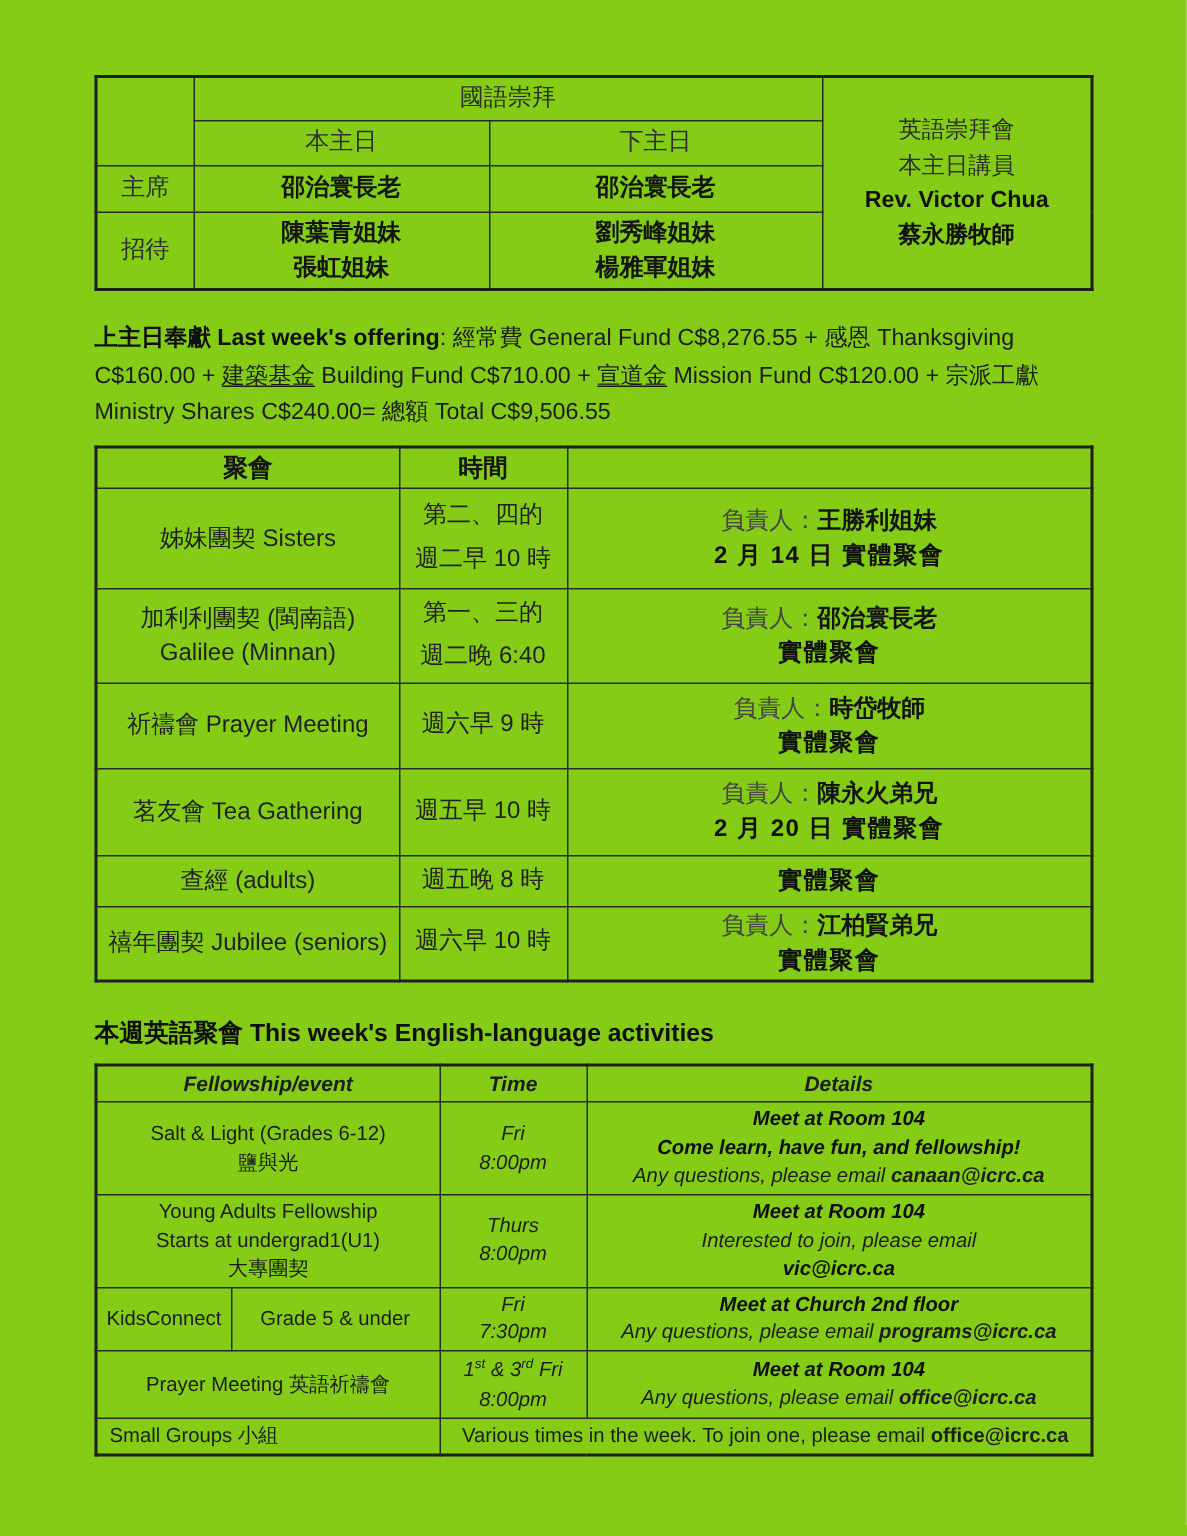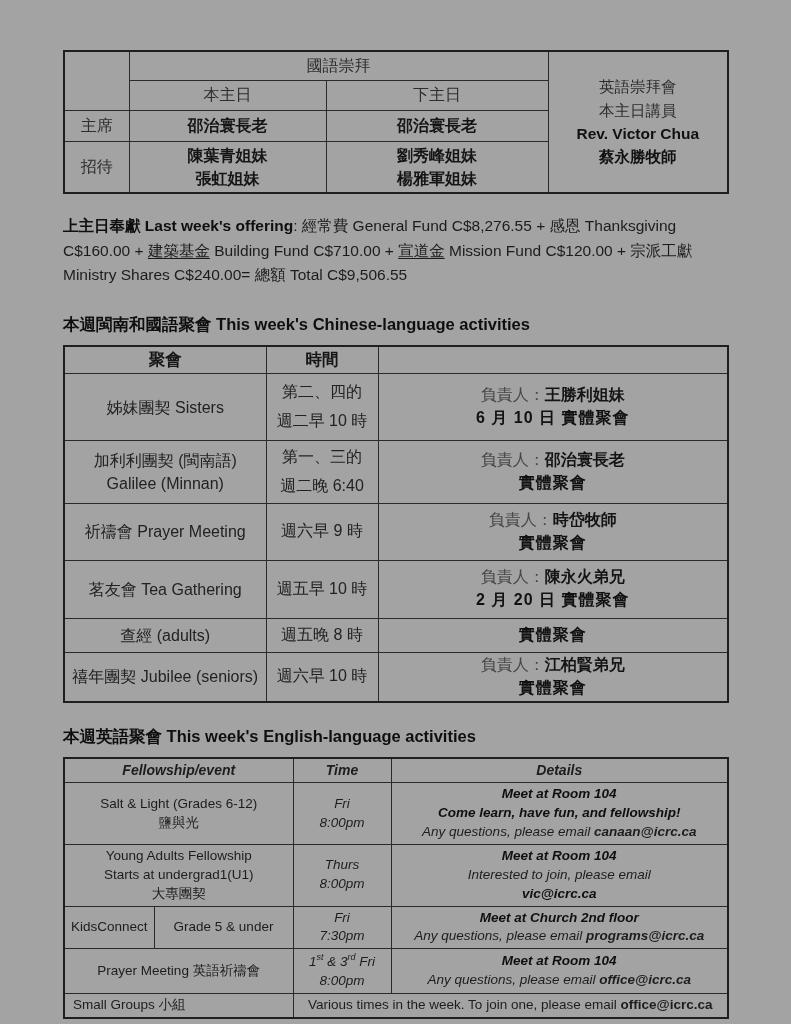--- a/index.html
+++ b/index.html
@@ -1,18 +1,18 @@
 <!DOCTYPE html>
 <html><head>
 <meta charset="utf-8">
 <style>
   * { margin: 0; padding: 0; box-sizing: border-box; }
   body { background: #e8e8e8; font-family: "Liberation Sans", "DejaVu Sans", sans-serif; }
   .page {
-    width: 791px; height: 1024px; background: #a3a3a3; color: #1a1a1a;
+    width: 791px; height: 1024px; background: #84cc16; color: #1a1a1a;
     padding: 50px 48px 0 63px; position: relative; overflow: hidden;
   }
   table { border-collapse: collapse; width: 664px; table-layout: fixed; }
   td { border: 1.5px solid #2a2a2a; text-align: center; vertical-align: middle; padding: 2px 5px; }
   table.bordered { border: 2px solid #1f1f1f; }
 
   
   .worship td { font-size: 16px; line-height: 1.45; color: #2e2e2e; }
   .worship .name { font-weight: 600; color: #151515; }
   .worship .r1 { height: 29px; }
@@ -100,21 +100,20 @@
       <td class="name">
         <div>劉秀峰姐妹</div>
         <div>楊雅軍姐妹</div>
       </td>
     </tr>
   </tbody>
     </table>
 
   <p class="offering"><span class="lead">上主日奉獻 Last week's offering</span><span>: 經常費 General Fund C$8,276.55 + 感恩 Thanksgiving C$160.00 + </span><span class="und">建築基金</span><span> Building Fund C$710.00 + </span><span class="und">宣道金</span><span> Mission Fund C$120.00 + 宗派工獻 Ministry Shares C$240.00= 總額 Total C$9,506.55</span></p>
 
-  <div class="section-heading h-chinese">本週閩南和國語聚會  This week's Chinese-language activities</div>
 
   <table class="cn-table bordered">
     <colgroup>
         <col style="width:202px">
         <col style="width:112px">
         <col style="width:350px">
       </colgroup>
     <tbody>
         <tr class="hdr">
       <td>聚會</td>
@@ -124,21 +123,21 @@
     <tr class="cn-r1">
       <td class="cn-name">
             <div>姊妹團契 Sisters</div>
           </td>
       <td class="cn-time">
             <div>第二、四的</div>
             <div>週二早 10 時</div>
           </td>
       <td>
         <div><span class="leader-label">負責人：</span><span class="leader-name">王勝利姐妹</span></div>
-        <div class="meet">6 月 10 日 實體聚會</div>
+        <div class="meet">2 月 14 日 實體聚會</div>
       </td>
     </tr>
     <tr class="cn-r2">
       <td class="cn-name">
             <div>加利利團契 (閩南語)</div>
             <div>Galilee (Minnan)</div>
           </td>
       <td class="cn-time">
             <div>第一、三的</div>
             <div>週二晚 6:40</div>

